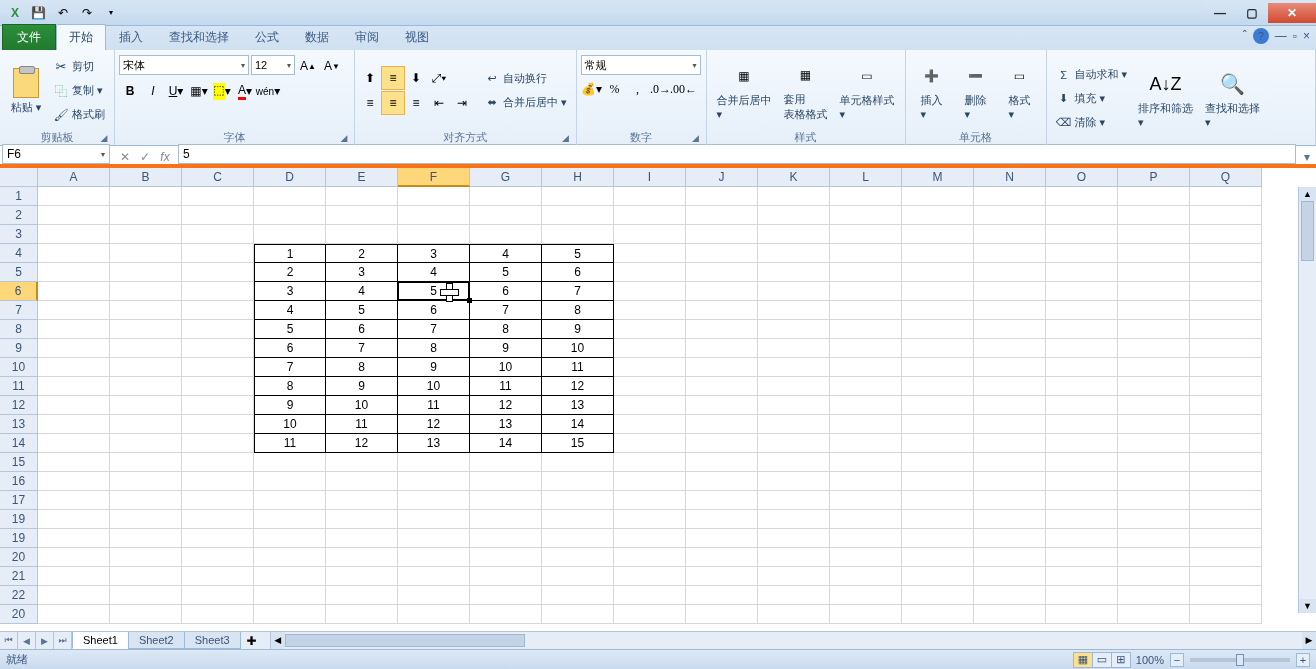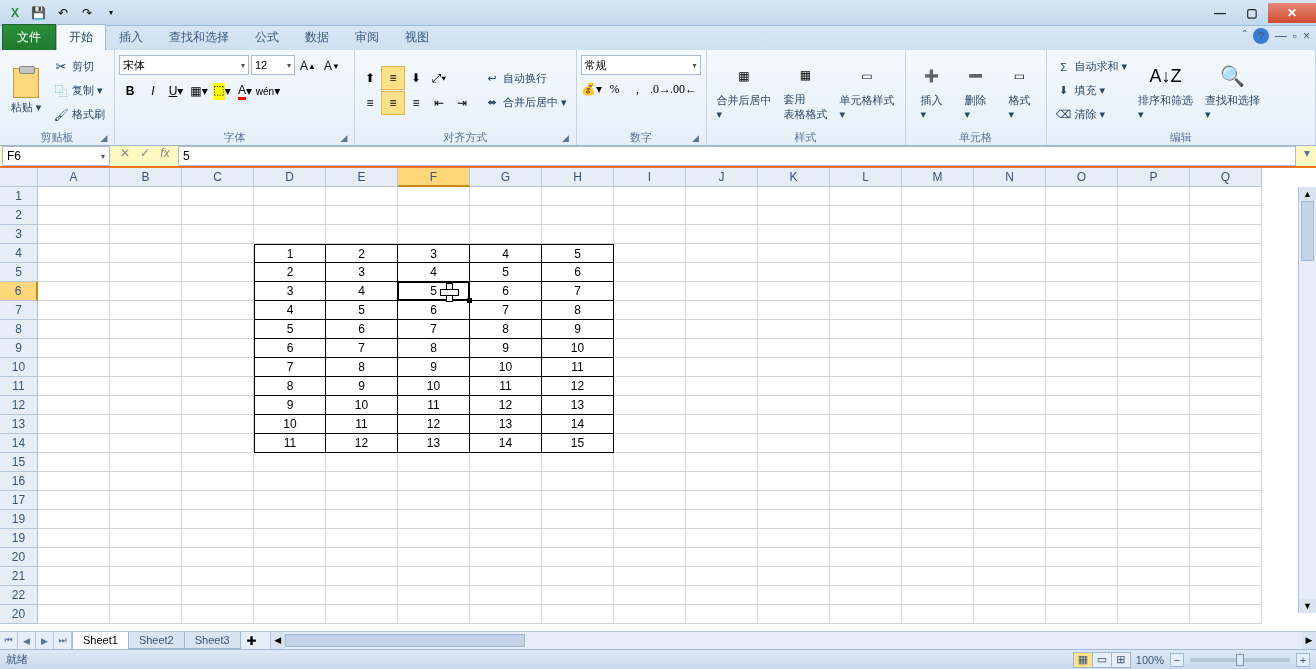--- a/index.html
+++ b/index.html
@@ -102,22 +102,22 @@
 }
 .combo .arrow{margin-left:auto;font-size:8px;color:#555;}
 .icon-row{display:flex;gap:1px;}
 .icon-btn{
   width:22px;height:22px;display:flex;align-items:center;justify-content:center;
   cursor:pointer;
 }
 .icon-btn.active{background:#fde08a;outline:1px solid #e9b44c;}
 
 .formula-bar{
-  height:22px;background:#fef9c3;border-bottom:2px solid #f97316;
-  display:flex;align-items:flex-start;
+  height:22px;background:#ffffff;border-bottom:4px solid #f97316;
+  display:flex;align-items:flex-end;
 }
 .name-box{
   width:108px;height:20px;border:1px solid #a8bcd4;background:#fff;margin:0 2px;
   display:flex;align-items:center;padding:0 4px;
 }
 .name-box .arrow{margin-left:auto;font-size:8px;color:#555;cursor:pointer;}
 .fb-btns{display:flex;gap:2px;padding:0 4px;}
 .fb-btns span{width:18px;text-align:center;color:#888;cursor:pointer;}
 .fx{font-style:italic;color:#4a6a94;cursor:pointer;}
 .formula-input{
@@ -433,23 +433,20 @@
       </div>
       <div class="big-btn">
           <div class="ico" style="font-size:18px;">A↓Z</div>
           <div class="lbl"><span>排序和筛选</span><br>▾</div>
         </div>
       <div class="big-btn">
           <div class="ico" style="font-size:20px;">🔍</div>
           <div class="lbl"><span>查找和选择</span><br>▾</div>
         </div>
     </div>
-    <div class="group-label">
-        <span>编辑</span>
-      </div>
   </div>
 </div>
 
 <div class="formula-bar">
   <div class="name-box">
       <span>F6</span>
       <span class="arrow">▾</span>
     </div>
   <div class="fb-btns">
     <span>✕</span>

